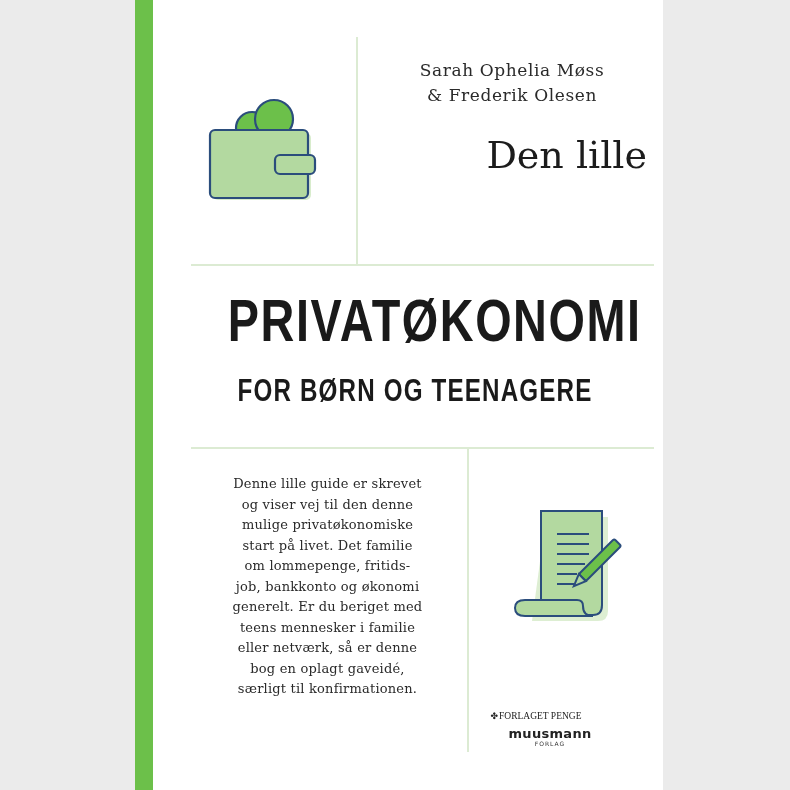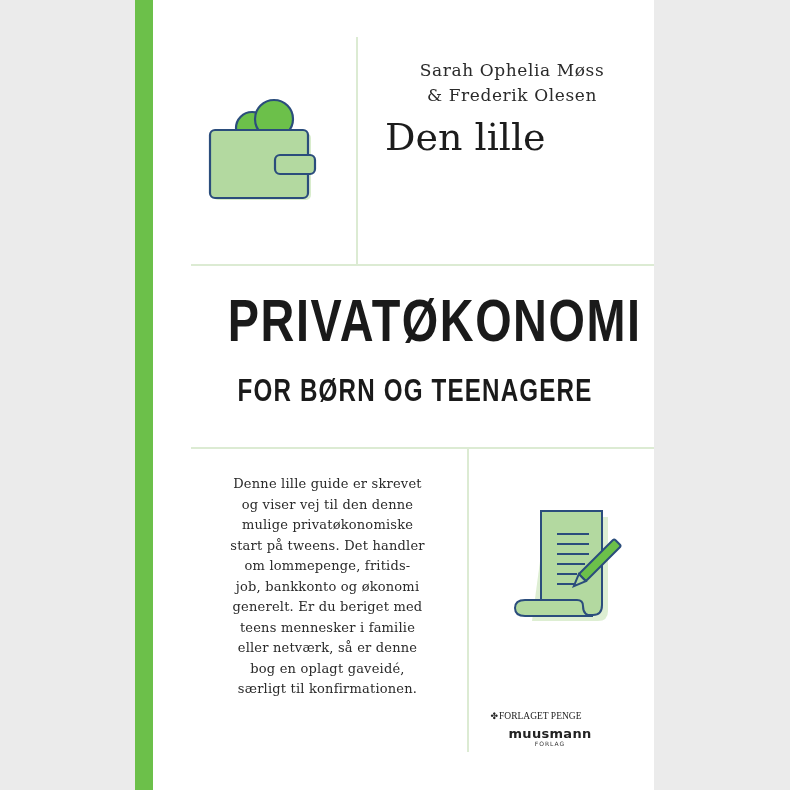--- a/index.html
+++ b/index.html
@@ -8,20 +8,21 @@
       background: #ebebeb;
       position: relative;
       overflow: hidden;
       font-family: "DejaVu Serif", serif;
     }
     .cover {
       position: absolute;
       left: 135px; top: 0;
       width: 519px; height: 790px;
       background: #ffffff;
+      padding-left: 9px;
     }
     .spine-bar {
       position: absolute;
       left: 0; top: 0;
       width: 18px; height: 790px;
       background: #6cc04a;
     }
     .rule { position: absolute; background: #dcebd3; }
     .rule-v-top { left: 221px; top: 37px; width: 2px; height: 228px; }
     .rule-h-top { left: 56px; top: 264px; width: 463px; height: 2px; }
@@ -35,22 +36,22 @@
       left: 262px; top: 58px; width: 230px;
       text-align: center;
       font-family: "DejaVu Serif", serif;
       font-size: 17px;
       line-height: 25px;
       color: #2a2a2a;
       letter-spacing: 0.6px;
     }
     .title-small {
       position: absolute;
-      left: 250px; top: 112px; width: 262px;
-      text-align: left;
+      left: 250px; top: 130px; width: 262px;
+      text-align: right;
       font-family: "DejaVu Serif", serif;
       font-size: 38px;
       line-height: 50px;
       color: #1c1c1c;
     }
     .title-main {
       position: absolute;
       left: 40px; top: 286px; width: 480px;
       text-align: center;
       font-family: "Liberation Sans", sans-serif;
@@ -153,21 +154,21 @@
     <div>Den lille</div>
   </div>
 
   <div class="title-main">PRIVATØKONOMI</div>
   <div class="title-sub">FOR BØRN OG TEENAGERE</div>
 
   <div class="blurb">
     <span class="blurb-line">Denne lille guide er skrevet</span>
     <span class="blurb-line">og viser vej til den denne</span>
     <span class="blurb-line">mulige privatøkonomiske</span>
-    <span class="blurb-line">start på tweens. Det handler</span>
+    <span class="blurb-line">start på livet. Det familie</span>
     <span class="blurb-line">om lommepenge, fritids-</span>
     <span class="blurb-line">job, bankkonto og økonomi</span>
     <span class="blurb-line">generelt. Er du beriget med</span>
     <span class="blurb-line">teens mennesker i familie</span>
     <span class="blurb-line">eller netværk, så er denne</span>
     <span class="blurb-line">bog en oplagt gaveidé,</span>
     <span class="blurb-line">særligt til konfirmationen.</span>
   </div>
 
   <svg class="document-icon" viewBox="0 0 130 130">

